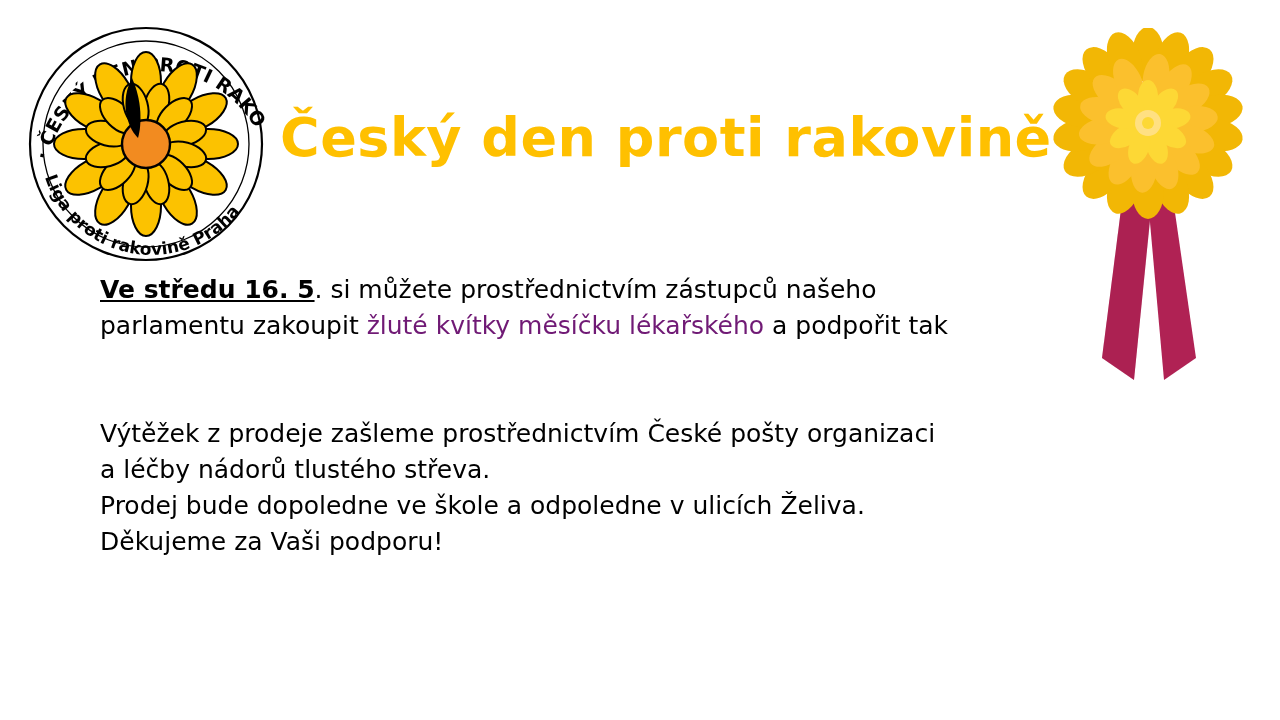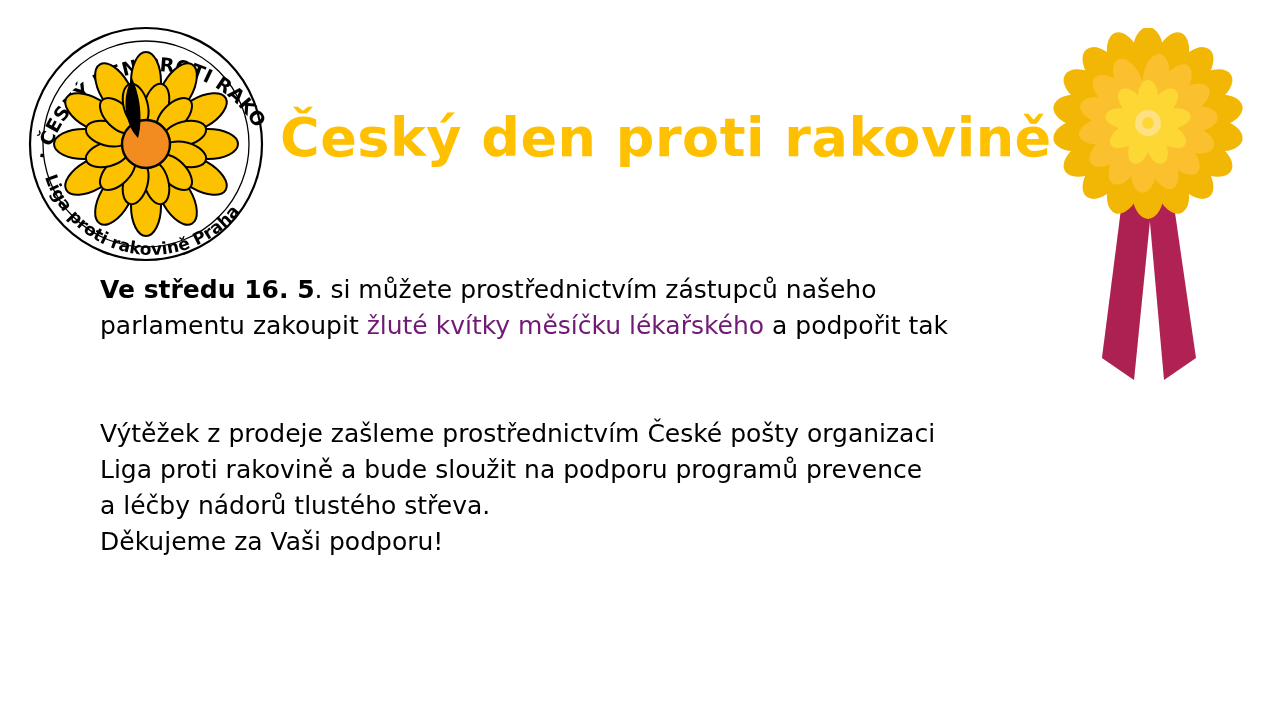--- a/index.html
+++ b/index.html
@@ -56,21 +56,21 @@
     left: 100px;
     top: 272px;
     width: 940px;
     font-family: "DejaVu Sans", sans-serif;
     font-size: 25px;
     line-height: 36px;
     color: #000000;
   }
   .para { margin: 0 0 0 0; }
   .spacer { height: 36px; }
-  .bold { font-weight: bold; }
+  .bold { font-weight: bold; text-decoration: underline; }
   .accent { color: #701a75; }
   .line { white-space: nowrap; }
 </style>
 </head>
 <body>
 
 <div class="logo-wrap">
   <svg width="270" height="250" viewBox="0 0 270 250" xmlns="http://www.w3.org/2000/svg">
     <defs>
       <path id="arcTop" d="M 28 150 A 112 112 0 0 1 240 112" fill="none"></path>
@@ -335,18 +335,18 @@
     </div>
   </div>
 
   <div class="spacer"></div>
 
 
   <div class="spacer"></div>
 
   <div class="para">
     <div class="line">Výtěžek z prodeje zašleme prostřednictvím České pošty organizaci</div>
-    <div class="line">Liga proti rakovině a bude sloužit na podporu programů prevence</div>
     <div class="line">a léčby nádorů tlustého střeva.</div>
+    <div class="line">Prodej bude dopoledne ve škole a odpoledne v ulicích Želiva.</div>
     <div class="line">Děkujeme za Vaši podporu!</div>
   </div>
 
 </div>
 
 </body></html>

